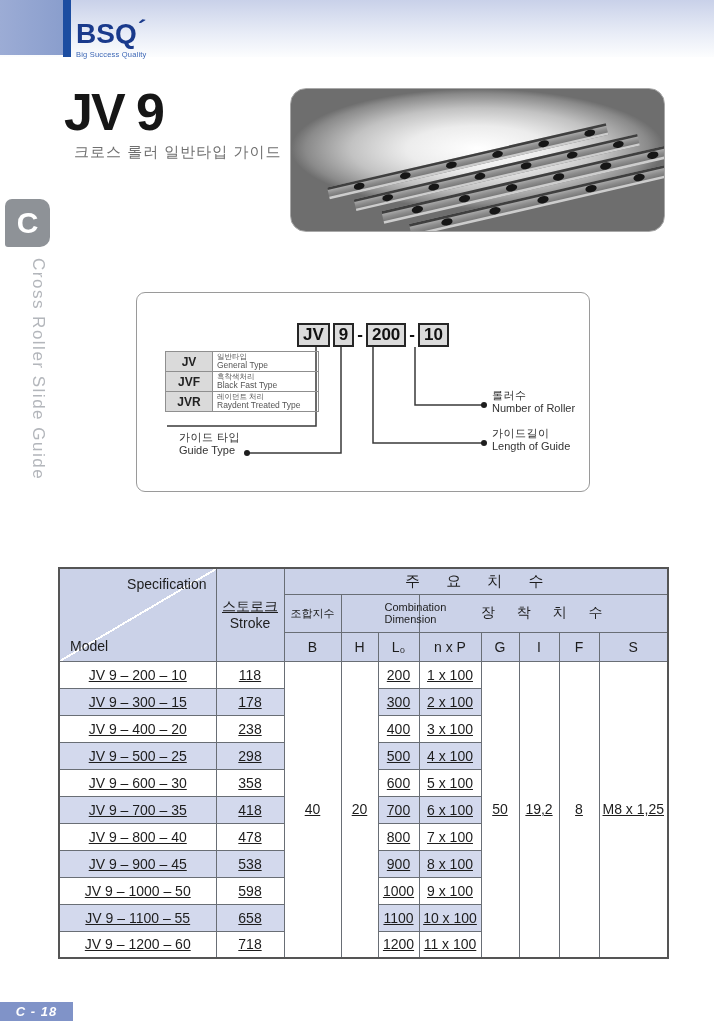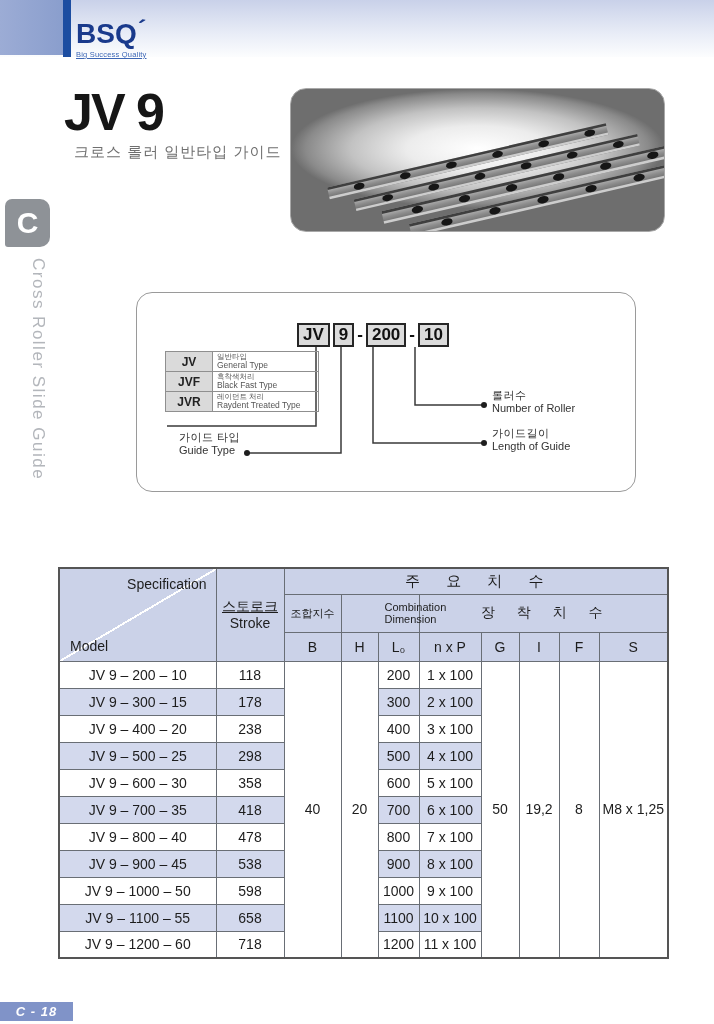--- a/index.html
+++ b/index.html
@@ -24,21 +24,21 @@
     background: #1c4da1;
   }
   .logo-block { position: absolute; left: 76px; top: 20px; line-height: 1; }
   .logo-text {
     font-size: 28px; font-weight: bold; color: #1a3a8c; letter-spacing: 0px;
   }
   .logo-tick {
     font-size: 24px; font-weight: bold; color: #1a3a8c;
     display: inline-block; transform: translateY(-6px) rotate(8deg);
   }
-  .logo-tagline { font-size: 7.5px; color: #3c66b5; margin-top: 3px; letter-spacing: 0.2px; text-decoration: underline; }
+  .logo-tagline { font-size: 7.5px; color: #3c66b5; margin-top: 3px; letter-spacing: 0.2px; }
 
   
   .product-title {
     position: absolute; left: 64px; top: 82px;
     font-size: 52px; font-weight: bold; color: #161616; letter-spacing: -2px;
   }
   .subtitle-ko { position: absolute; left: 74px; top: 143px; font-size: 15px; color: #6f6f6f; letter-spacing: 1px; }
   .subtitle-en { position: absolute; left: 74px; top: 161px; font-size: 15px; color: #8b8b8b; letter-spacing: 0.5px; }
 
   
@@ -57,22 +57,22 @@
     color: #ffffff; font-size: 30px; font-weight: bold;
   }
   .side-vertical {
     position: absolute; left: 10px; top: 258px; height: 300px; width: 38px;
     writing-mode: vertical-rl;
     font-size: 17px; color: #b3b6bb; letter-spacing: 1.5px;
   }
 
   
   .diagram {
-    position: absolute; left: 136px; top: 292px; width: 500px; height: 200px;
-    border: 1.5px solid #9a9a9a; border-radius: 16px; background: #fff;
+    position: absolute; left: 136px; top: 292px; width: 454px; height: 200px;
+    border: 1.5px solid #9a9a9a; border-radius: 9px; background: #fff;
   }
   .pn-row {
     position: absolute; left: 160px; top: 30px; height: 24px;
     display: flex; align-items: center; gap: 3px;
   }
   .pn-box {
     height: 24px; display: flex; align-items: center; justify-content: center;
     background: #dcdcdc; border: 2px solid #262626;
     font-size: 17px; font-weight: bold; color: #111; padding: 0 4px;
   }
@@ -120,21 +120,21 @@
   .h-stroke { font-size: 14px; line-height: 17px; }
   .h-stroke .ko { text-decoration: underline; }
   .diag-cell { position: relative; padding: 0; }
   .diag-bg {
     position: absolute; inset: 0;
     background-image: linear-gradient(to bottom right,
       transparent 49.4%, #ffffff 49.4%, #ffffff 50.6%, transparent 50.6%);
   }
   .diag-spec { position: absolute; top: 7px; right: 9px; font-size: 14px; }
   .diag-model { position: absolute; bottom: 7px; left: 10px; font-size: 14px; }
-  table.spec tbody td { height: 27px; font-size: 14px; }
+  table.spec tbody td { height: 27px; font-size: 14px; text-decoration: underline; }
   tr.striped td.stripeable { background: #d3d9ed; }
   td.stripeable { background: #ffffff; }
   td.merged { background: #ffffff; }
 
   
   .footer-bar {
     position: absolute; left: 0; top: 1002px; width: 73px; height: 19px;
     background: #8093c8; color: #ffffff;
     font-size: 13px; font-weight: bold; font-style: italic;
     display: flex; align-items: center; justify-content: center; letter-spacing: 1px;

